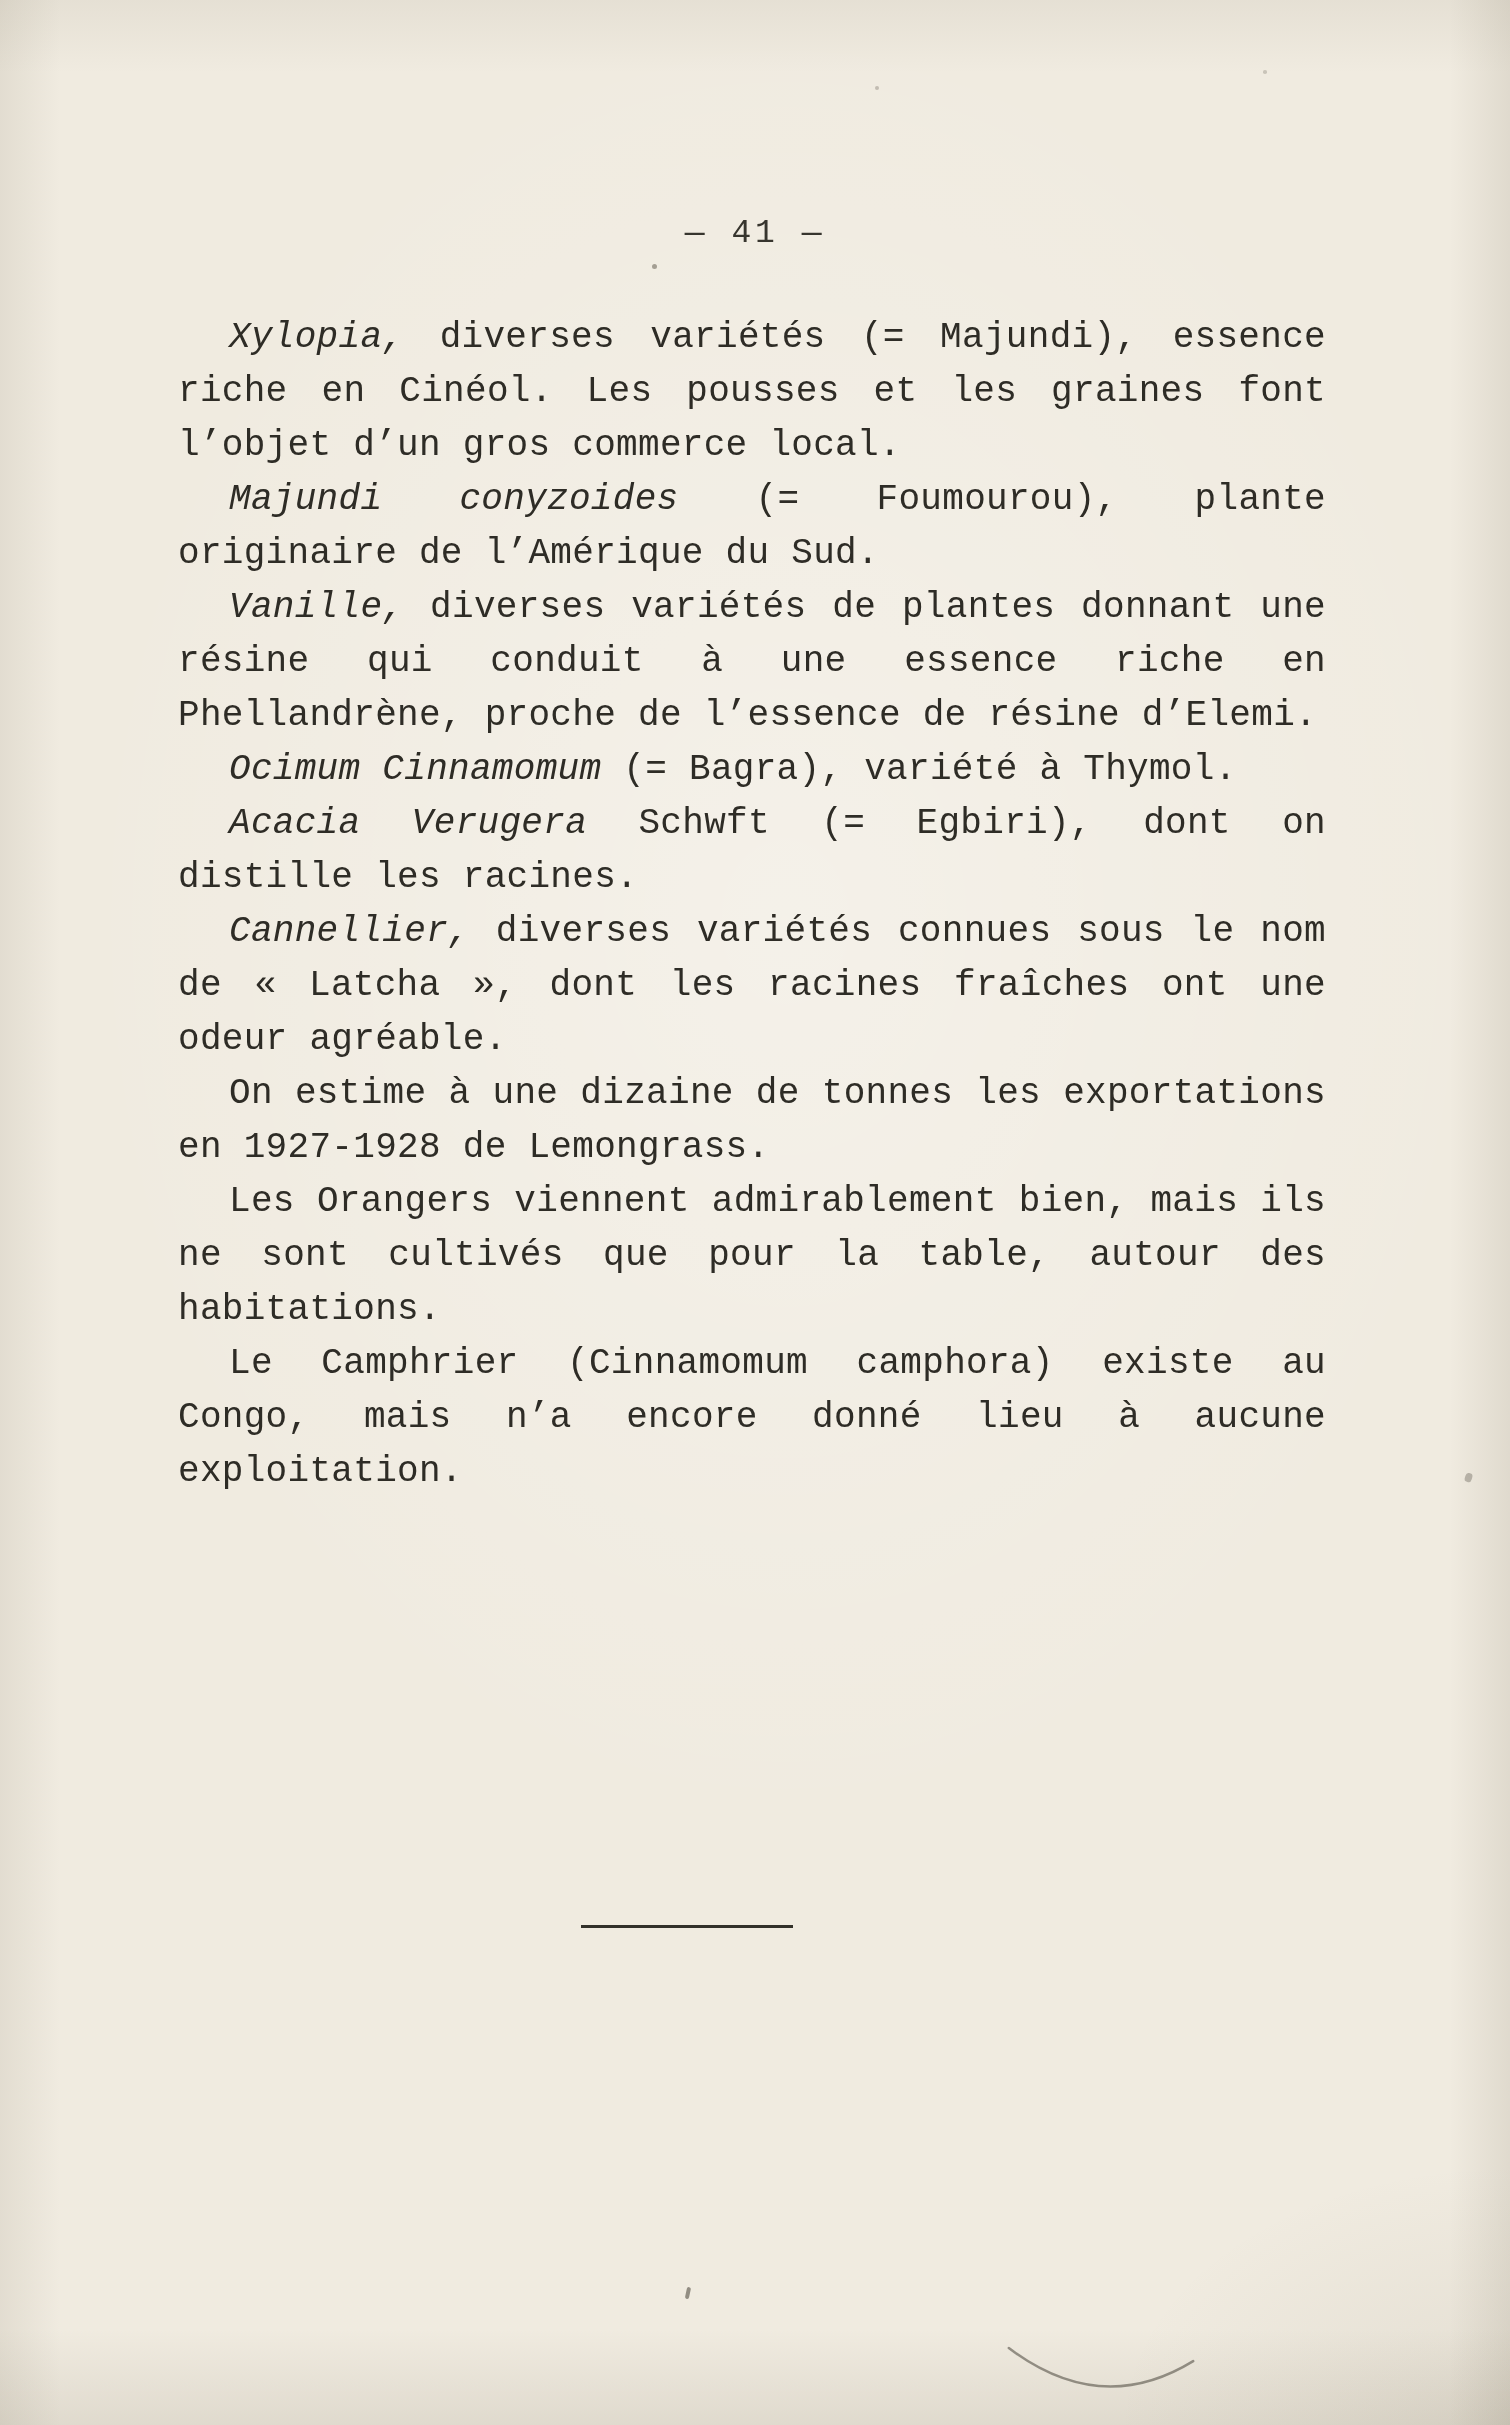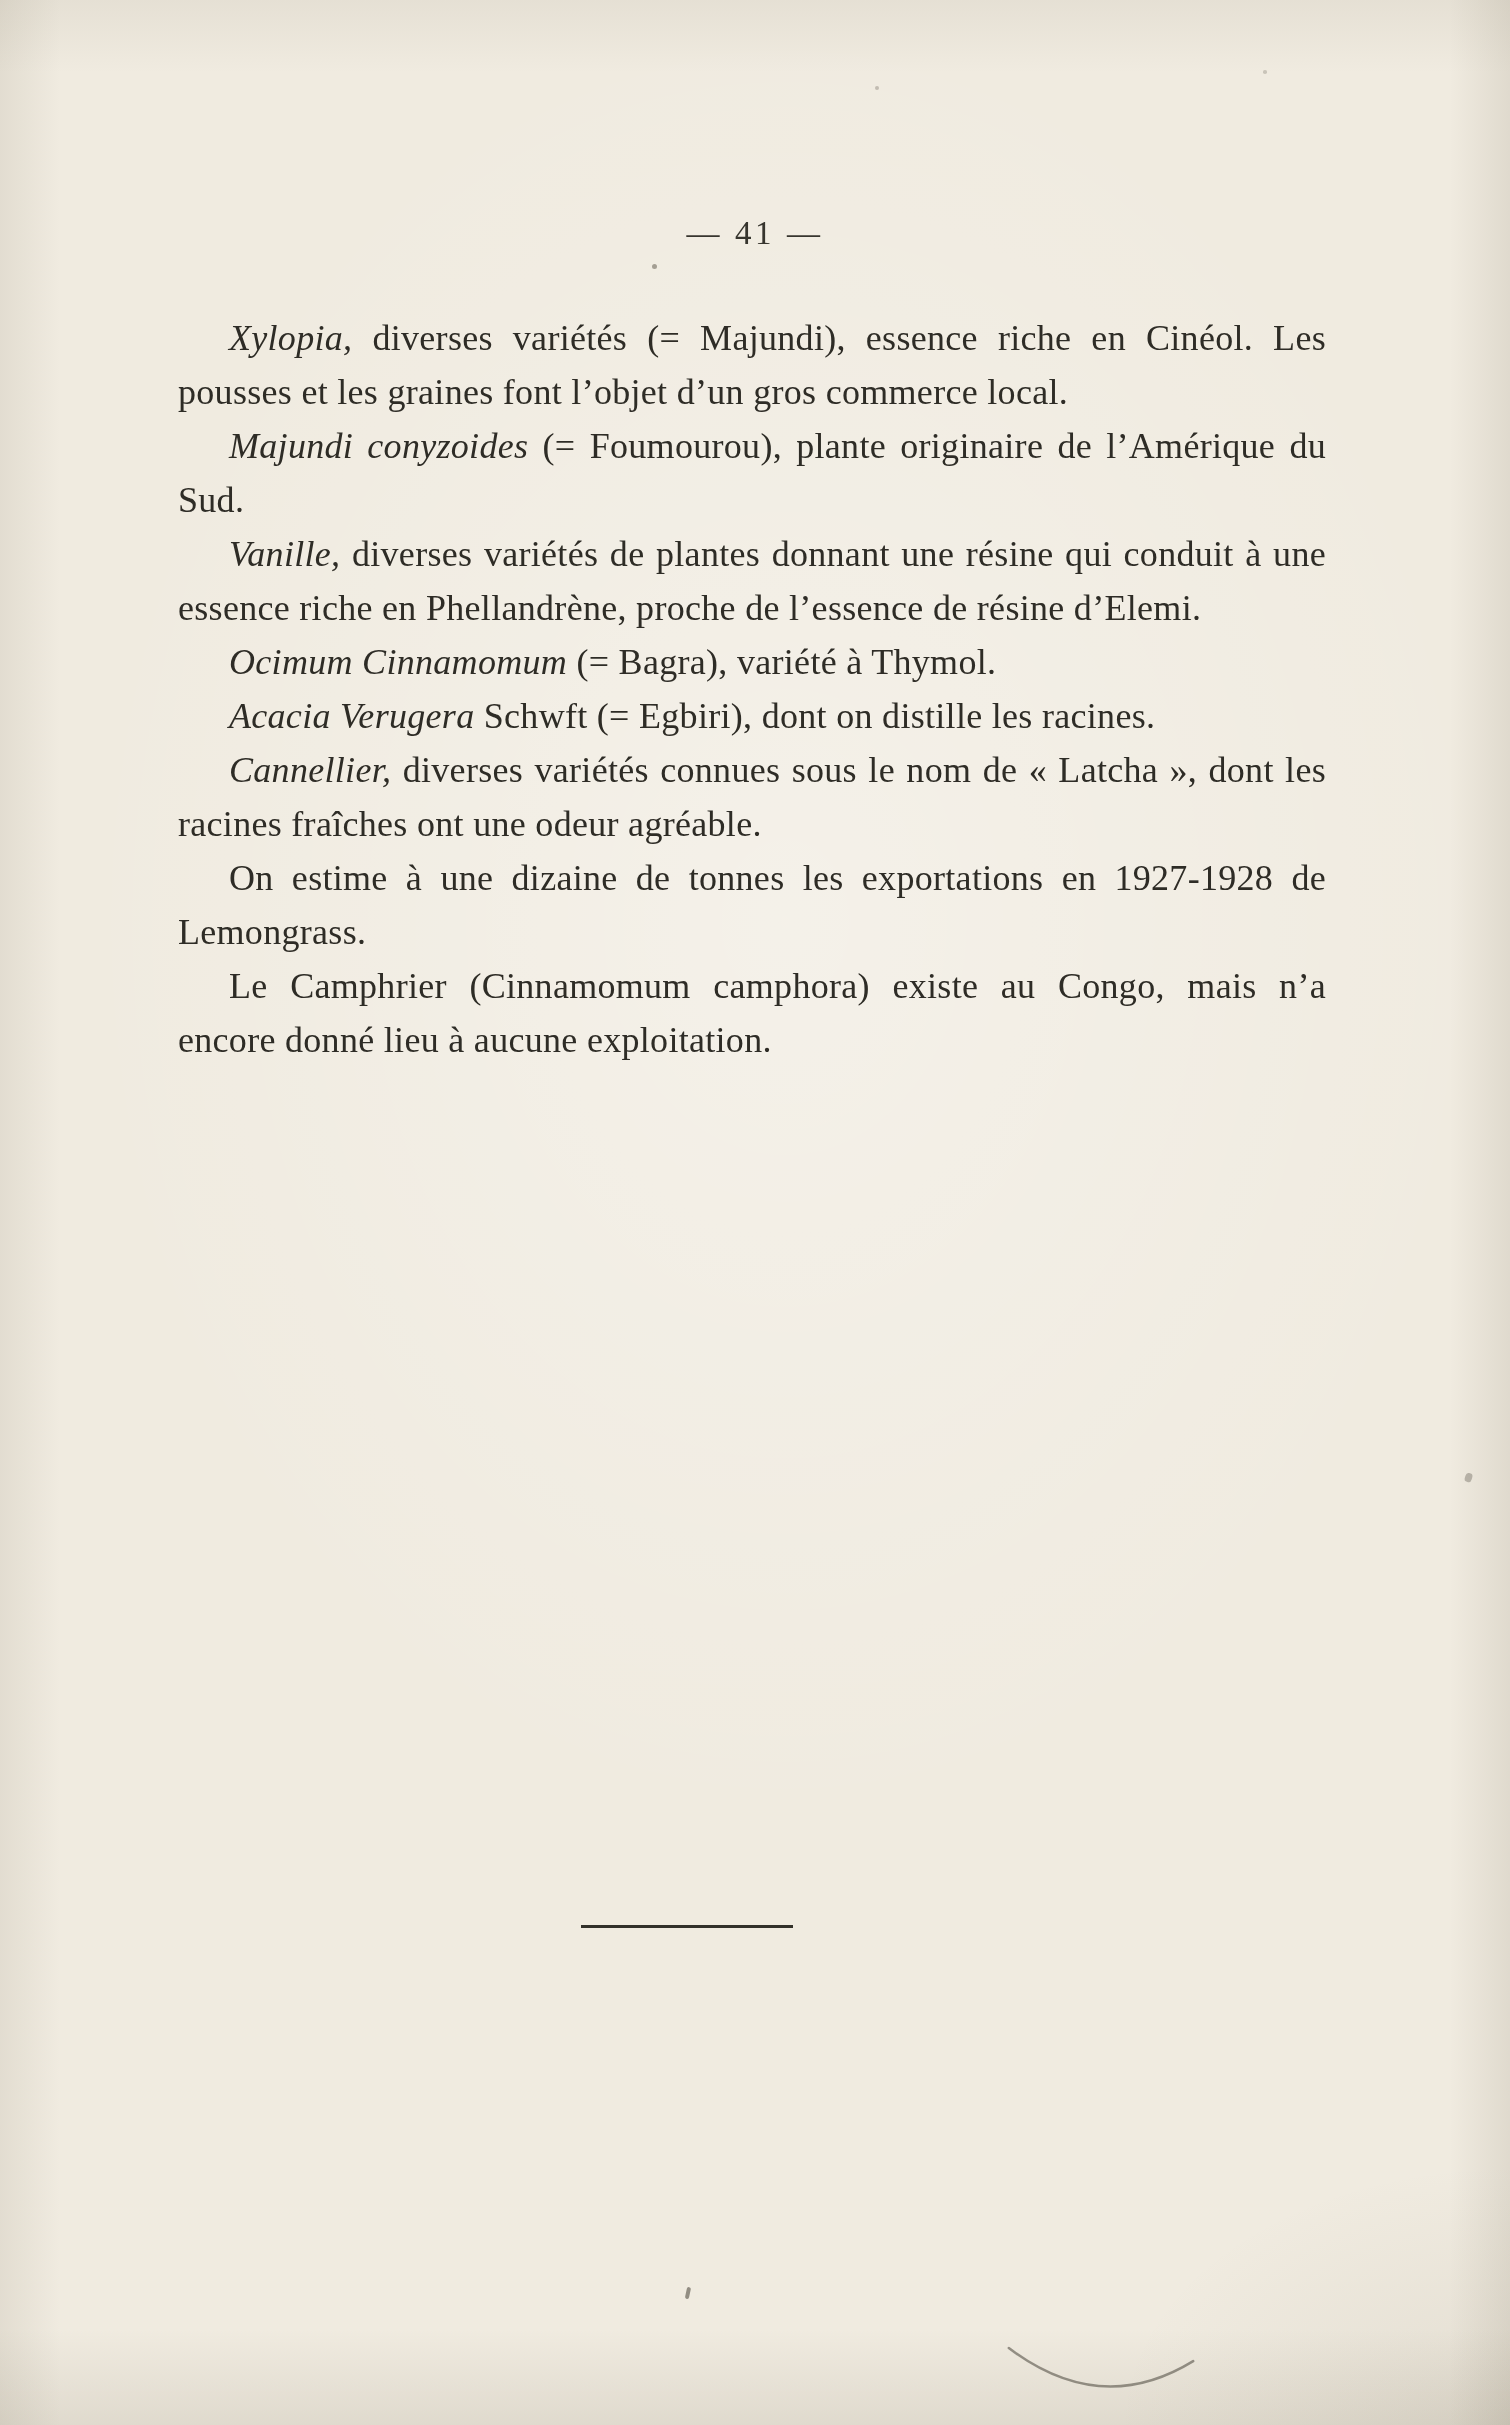--- a/index.html
+++ b/index.html
@@ -12,21 +12,21 @@
     width: 1510px;
     height: 2426px;
     margin: 0 auto;
     background-color: #f0ebe0;
     background-image:
       radial-gradient(ellipse 1017px 1308px at 52% 38%, rgba(255,255,255,0.30), rgba(255,255,255,0) 70%),
       linear-gradient(90deg, rgba(104,94,72,0.10) 0%, rgba(104,94,72,0) 4%, rgba(104,94,72,0) 96%, rgba(104,94,72,0.12) 100%),
       linear-gradient(180deg, rgba(104,94,72,0.08) 0%, rgba(104,94,72,0) 3%, rgba(104,94,72,0) 96%, rgba(104,94,72,0.12) 100%),
       radial-gradient(ellipse 654px 436px at 100% 100%, rgba(110,100,78,0.10), rgba(110,100,78,0) 60%);
     overflow: hidden;
-    font-family: Liberation Serif, serif;
+    font-family: Liberation Mono, monospace;
     color: #2e2c26;
   }
   .page-number {
     position: absolute;
     top: 215px;
     left: 0;
     right: 0;
     text-align: center;
     font-size: 33px;
     letter-spacing: 3.6px;
@@ -91,20 +91,21 @@
   <div class="page-number">— 41 —</div>
 
   <div class="text-block">
       <p class="para"><em>Xylopia,</em><span> diverses variétés (= Majundi), essence riche en Cinéol. Les pousses et les graines font l’objet d’un gros commerce local.</span></p>
       <p class="para"><em>Majundi conyzoides</em><span> (= Foumourou), plante originaire de l’Amérique du Sud.</span></p>
       <p class="para"><em>Vanille,</em><span> diverses variétés de plantes donnant une résine qui conduit à une essence riche en Phellandrène, proche de l’essence de résine d’Elemi.</span></p>
       <p class="para"><em>Ocimum Cinnamomum</em><span> (= Bagra), variété à Thymol.</span></p>
       <p class="para"><em>Acacia Verugera</em><span> Schwft (= Egbiri), dont on distille les racines.</span></p>
       <p class="para"><em>Cannellier,</em><span> diverses variétés connues sous le nom de « Latcha », dont les racines fraîches ont une odeur agréable.</span></p>
       <p class="para"><span>On estime à une dizaine de tonnes les exportations en 1927-1928 de Lemongrass.</span></p>
+      <p class="para"><span>Les Orangers viennent admirablement bien, mais ils ne sont cultivés que pour la table, autour des habitations.</span></p>
       <p class="para"><span>Le Camphrier (Cinnamomum camphora) existe au Congo, mais n’a encore donné lieu à aucune exploitation.</span></p>
     </div>
 
   <div class="divider"></div>
 
   <span class="speck s1"></span>
   <span class="speck s2"></span>
   <span class="speck s3"></span>
   <span class="speck s4"></span>
   <span class="tick-mark"></span>

